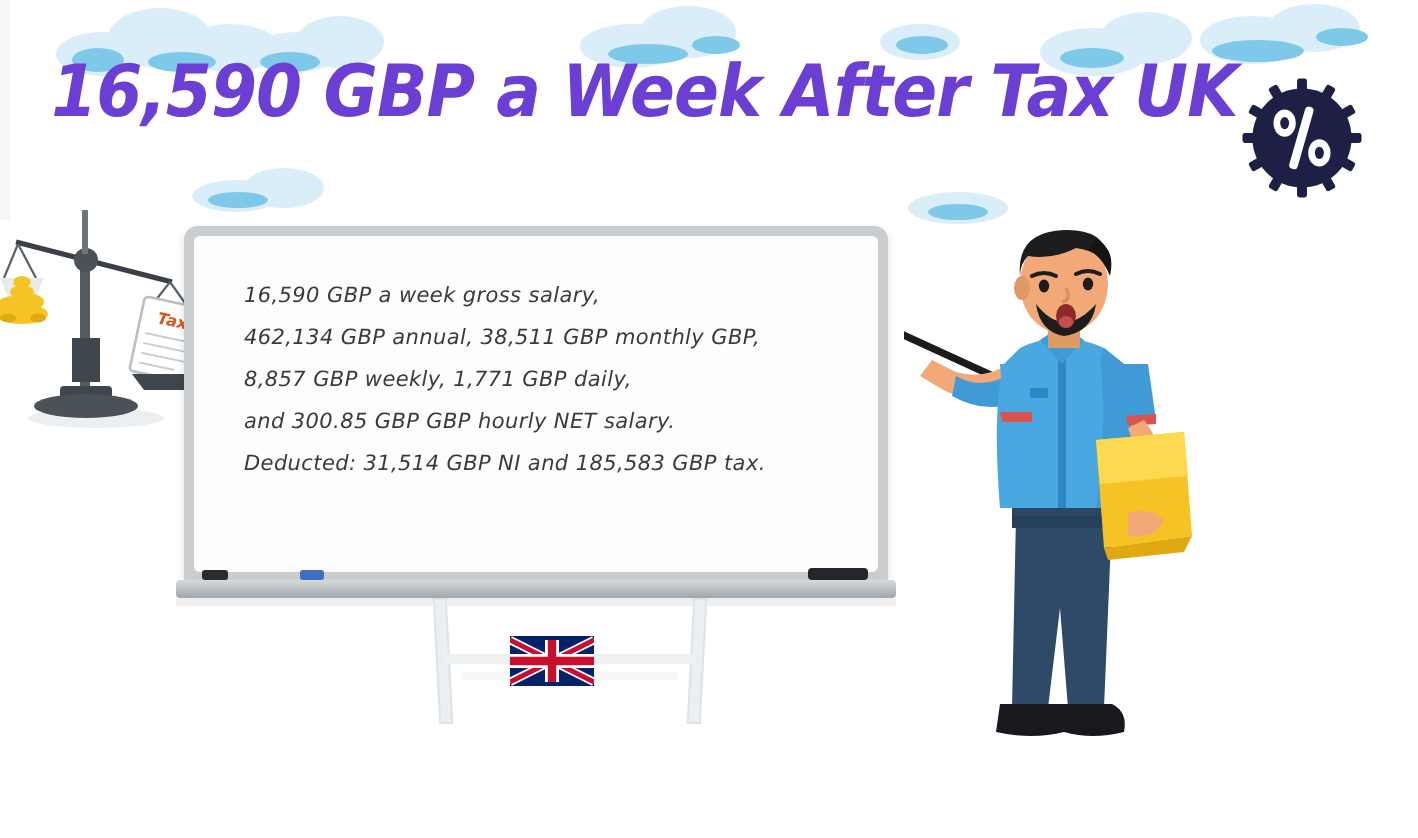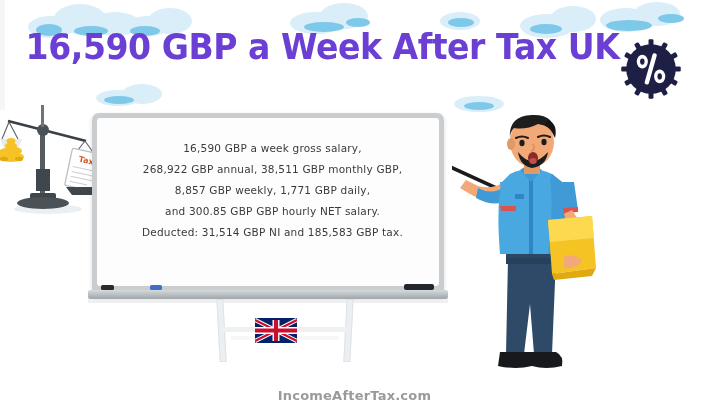--- a/index.html
+++ b/index.html
@@ -2,21 +2,21 @@
 <html><head>
 <meta charset="utf-8">
 <style>
   html,body{margin:0;padding:0;}
   body{
     width:709px;height:419px;
     background:#ffffff;
     font-family:"Liberation Sans", sans-serif;
     overflow:hidden;position:relative;
   }
-  #stage{position:absolute;inset:0;width:709px;height:419px;overflow:hidden;background:#fff;}
+  #stage{position:absolute;inset:0;width:709px;height:419px;overflow:hidden;background:#fff;font-style:italic;}
 
   
   .sky{position:absolute;left:0;top:0;width:709px;height:120px;overflow:hidden;}
   .cloud{position:absolute;background:#daeef9;border-radius:50%;}
   .cloud.b{background:#7ec9ea;}
   .cloudgrp{position:absolute;}
 
   
   .title{
     position:absolute;left:0;top:26px;width:640px;
@@ -60,21 +60,21 @@
   .m-dark{left:404px;width:30px;height:6px;top:284px;background:#23262b;border-radius:2px;}
 
   .wb-text{
     position:absolute;left:25px;top:20px;right:16px;
     font-family:"DejaVu Sans", sans-serif;
     font-size:10.5px;
     color:#3a3a3a;
     line-height:21px;
     letter-spacing:0.2px;
   }
-  .wb-text div{white-space:nowrap;text-align:center;}
+  .wb-text div{white-space:nowrap;}
 
   
   .leg{position:absolute;background:#eceff1;border:1px solid #e0e3e6;box-sizing:border-box;}
   .legL{left:218px;top:299px;width:7px;height:63px;transform:skewX(3deg);}
   .legR{left:345px;top:299px;width:7px;height:63px;transform:skewX(-3deg);}
   .legL2{left:233px;top:299px;width:5px;height:55px;background:#f4f6f7;}
   .legR2{left:333px;top:299px;width:5px;height:55px;background:#f4f6f7;}
   .crossbar{position:absolute;left:222px;top:327px;width:126px;height:5px;background:#eef1f2;}
   .crossbar2{position:absolute;left:231px;top:336px;width:108px;height:4px;background:#f5f7f8;}
 
@@ -225,21 +225,21 @@
         </g>
       </g>
       <path d="M66 92 L102 92 L96 100 L72 100 Z" fill="#3f464c"></path>
     </svg>
   </div>
 
   <div class="wb-frame">
     <div class="wb-inner">
       <div class="wb-text">
         <div>16,590 GBP a week gross salary,</div>
-        <div>268,922 GBP annual, 38,511 GBP monthly GBP,</div>
+        <div>462,134 GBP annual, 38,511 GBP monthly GBP,</div>
         <div>8,857 GBP weekly, 1,771 GBP daily,</div>
         <div>and 300.85 GBP GBP hourly NET salary.</div>
         <div>Deducted: 31,514 GBP NI and 185,583 GBP tax.</div>
       </div>
     </div>
   </div>
 
   <div class="wb-tray"></div>
   <div class="tray-shadow"></div>
   <div class="marker m-black"></div>
@@ -325,15 +325,14 @@
 
       <path d="M81 36 Q84 42 79 43" stroke="#d98f5d" stroke-width="1.6" fill="none"></path>
 
       <path d="M66 44 Q80 62 96 44 Q94 58 80 60 Q68 58 66 44 Z" fill="#1d1d1d"></path>
 
       <ellipse cx="81" cy="50" rx="5" ry="6" fill="#8b2a2a"></ellipse>
       <ellipse cx="81" cy="53" rx="3.6" ry="3" fill="#c0504a"></ellipse>
     </svg>
   </div>
 
-  <div class="footer">IncomeAfterTax.com</div>
 
 </div>
 
 </body></html>

